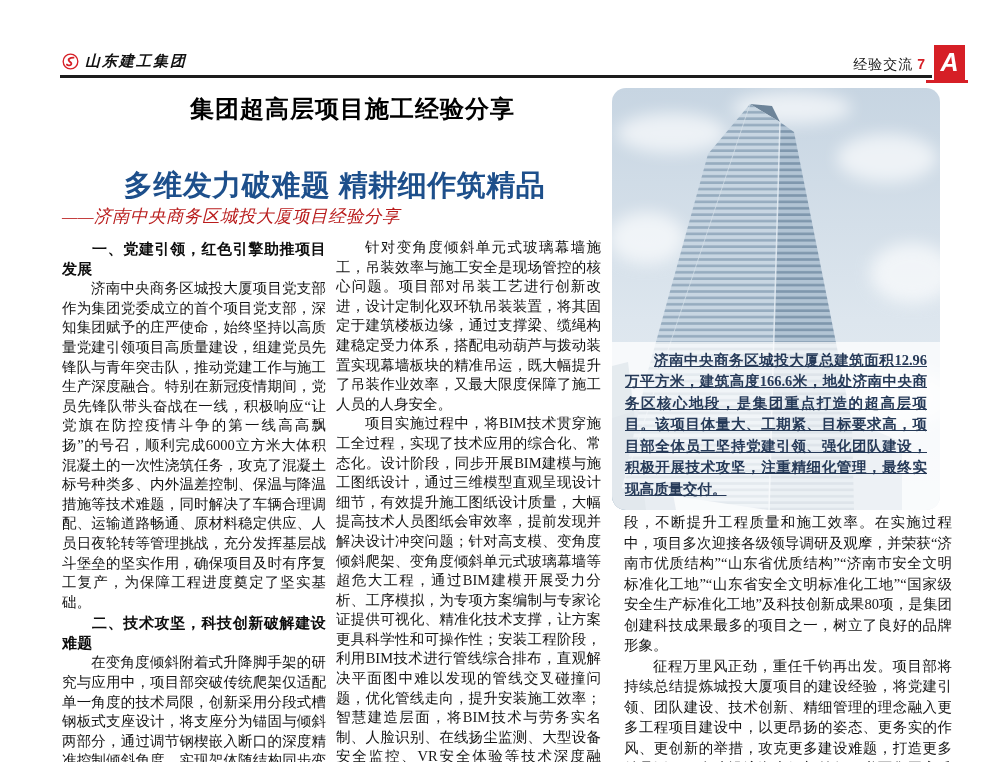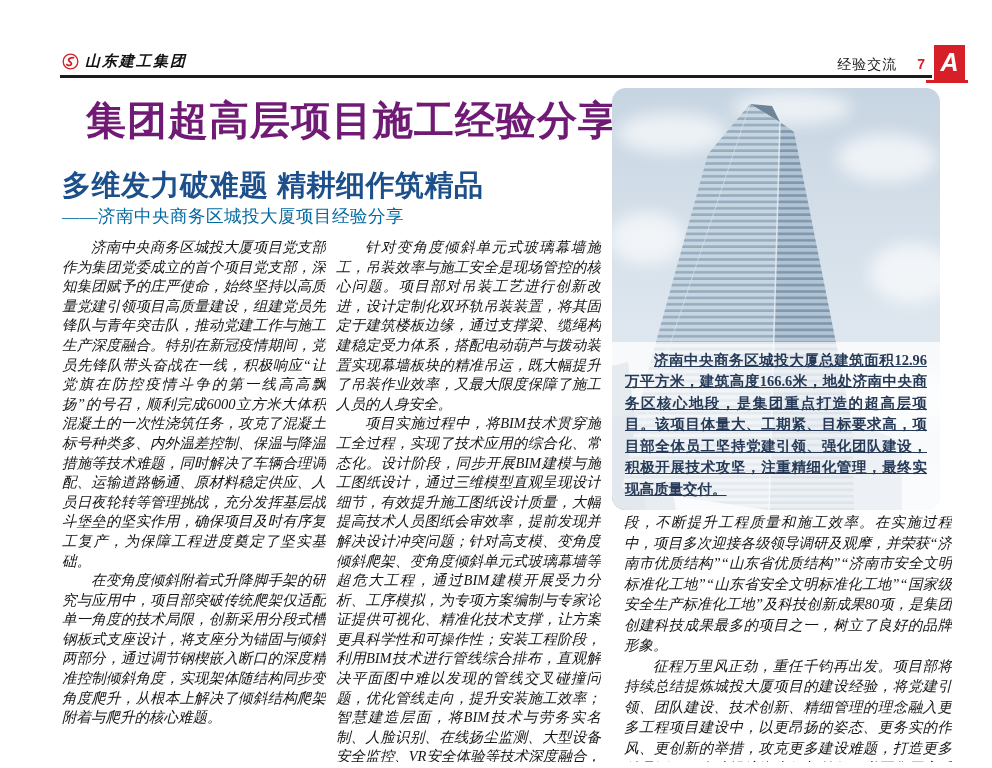--- a/index.html
+++ b/index.html
@@ -15,59 +15,59 @@
 
   
   .masthead { position: absolute; left: 60px; top: 52px; right: 27px; height: 24px; }
   .brand { position: absolute; left: 2px; top: 0; display: flex; align-items: center; gap: 6px; }
   .brand-logo { width: 17px; height: 17px; }
   .brand-name {
     font-family: "Liberation Serif", serif;
     font-weight: 700; font-style: italic;
     font-size: 15px; color: #111; letter-spacing: 2px;
   }
-  .mast-right { position: absolute; right: 40px; top: 4px; display: flex; align-items: flex-start; gap: 20px; }
+  .mast-right { position: absolute; right: 40px; top: 4px; display: flex; align-items: flex-start; gap: 4px; }
   .section-name { font-family: "Liberation Sans", sans-serif; font-size: 14px; color: #1a1a1a; letter-spacing: 1px; }
   .page-num { font-family: "Liberation Sans", sans-serif; font-size: 14px; font-weight: 700; }
   .mast-rule { position: absolute; left: 60px; top: 75px; width: 872px; height: 3px; background: #1c1c1c; }
   .edition-box {
     position: absolute; right: 27px; top: 45px; width: 31px; height: 35px;
     display: flex; align-items: center; justify-content: center;
     font-family: "Liberation Sans", sans-serif; font-weight: 900; font-style: italic;
     font-size: 25px; color: #fff;
   }
   .edition-rule { position: absolute; right: 24px; top: 80px; width: 42px; height: 3px; }
 
   
   .headline {
     position: absolute; left: 60px; top: 93px; width: 585px;
     text-align: center;
     font-family: "Liberation Sans", sans-serif;
-    font-weight: 900; font-size: 40px; color: #701a75; letter-spacing: 1px;
+    font-weight: 900; font-size: 24px; color: #000000; letter-spacing: 1px;
   }
   .art-title {
     position: absolute; left: 62px; top: 166px; width: 545px;
     font-family: "Liberation Sans", sans-serif;
-    font-weight: 900; font-size: 29px; letter-spacing: 0.5px;
+    font-weight: 900; font-size: 29px; letter-spacing: 0.5px; text-align: center;
   }
   .art-subtitle {
     position: absolute; left: 62px; top: 204px; width: 545px;
-    font-size: 17.5px; color: #0369a1; letter-spacing: 0.5px;
+    font-size: 17.5px; color: #b91c1c; letter-spacing: 0.5px; font-style: italic;
   }
 
   
   .col {
     position: absolute; top: 238px; height: 524px; overflow: hidden;
     font-size: 14.5px; line-height: 19.6px; color: #141414;
     text-align: justify;
   }
   .col-1 { left: 62px;  width: 264px; }
   .col-2 { left: 336px; width: 265px; }
   .col-3 { left: 624px; top: 512px; height: 250px; width: 328px; line-height: 20.5px; }
-  .col p  { text-indent: 2em; font-style: italic; }
+  .col p  { text-indent: 2em; }
   .col p.cont { text-indent: 0; }
   .col h3 {
     font-family: "Liberation Sans", sans-serif;
     font-weight: 700; font-size: 15px; color: #0d0d0d;
     text-indent: 2em; margin: 1px 0; letter-spacing: 0.2px;
   }
 
   
   .photo {
     position: absolute; left: 612px; top: 88px; width: 328px; height: 422px;
@@ -102,21 +102,23 @@
   </div>
   <div class="mast-rule"></div>
   <div class="edition-box" style="background:#d61f26;">A</div>
   <div class="edition-rule" style="background:#d61f26;"></div>
 
   <h1 class="headline">集团超高层项目施工经验分享</h1>
   <h2 class="art-title" style="color:#1d4f8b;">多维发力破难题  精耕细作筑精品</h2>
   <div class="art-subtitle">——济南中央商务区城投大厦项目经验分享</div>
 
   <div class="col col-1">
+    <h3>一、党建引领，红色引擎助推项目发展</h3>
     <p>济南中央商务区城投大厦项目党支部作为集团党委成立的首个项目党支部，深知集团赋予的庄严使命，始终坚持以高质量党建引领项目高质量建设，组建党员先锋队与青年突击队，推动党建工作与施工生产深度融合。特别在新冠疫情期间，党员先锋队带头奋战在一线，积极响应“让党旗在防控疫情斗争的第一线高高飘扬”的号召，顺利完成6000立方米大体积混凝土的一次性浇筑任务，攻克了混凝土标号种类多、内外温差控制、保温与降温措施等技术难题，同时解决了车辆合理调配、运输道路畅通、原材料稳定供应、人员日夜轮转等管理挑战，充分发挥基层战斗堡垒的坚实作用，确保项目及时有序复工复产，为保障工程进度奠定了坚实基础。</p>
+    <h3>二、技术攻坚，科技创新破解建设难题</h3>
     <p>在变角度倾斜附着式升降脚手架的研究与应用中，项目部突破传统爬架仅适配单一角度的技术局限，创新采用分段式槽钢板式支座设计，将支座分为锚固与倾斜两部分，通过调节钢楔嵌入断口的深度精准控制倾斜角度，实现架体随结构同步变角度爬升，从根本上解决了倾斜结构爬架附着与爬升的核心难题。</p>
   </div>
 
   <div class="col col-2">
     <p>针对变角度倾斜单元式玻璃幕墙施工，吊装效率与施工安全是现场管控的核心问题。项目部对吊装工艺进行创新改进，设计定制化双环轨吊装装置，将其固定于建筑楼板边缘，通过支撑梁、缆绳构建稳定受力体系，搭配电动葫芦与拨动装置实现幕墙板块的精准吊运，既大幅提升了吊装作业效率，又最大限度保障了施工人员的人身安全。</p>
     <p>项目实施过程中，将BIM技术贯穿施工全过程，实现了技术应用的综合化、常态化。设计阶段，同步开展BIM建模与施工图纸设计，通过三维模型直观呈现设计细节，有效提升施工图纸设计质量，大幅提高技术人员图纸会审效率，提前发现并解决设计冲突问题；针对高支模、变角度倾斜爬架、变角度倾斜单元式玻璃幕墙等超危大工程，通过BIM建模开展受力分析、工序模拟，为专项方案编制与专家论证提供可视化、精准化技术支撑，让方案更具科学性和可操作性；安装工程阶段，利用BIM技术进行管线综合排布，直观解决平面图中难以发现的管线交叉碰撞问题，优化管线走向，提升安装施工效率；智慧建造层面，将BIM技术与劳务实名制、人脸识别、在线扬尘监测、大型设备安全监控、VR安全体验等技术深度融合，实现施工过程的智能化、精细化管控，全面提升项目管理水平。</p>
 
   </div>
 
   <div class="photo">

